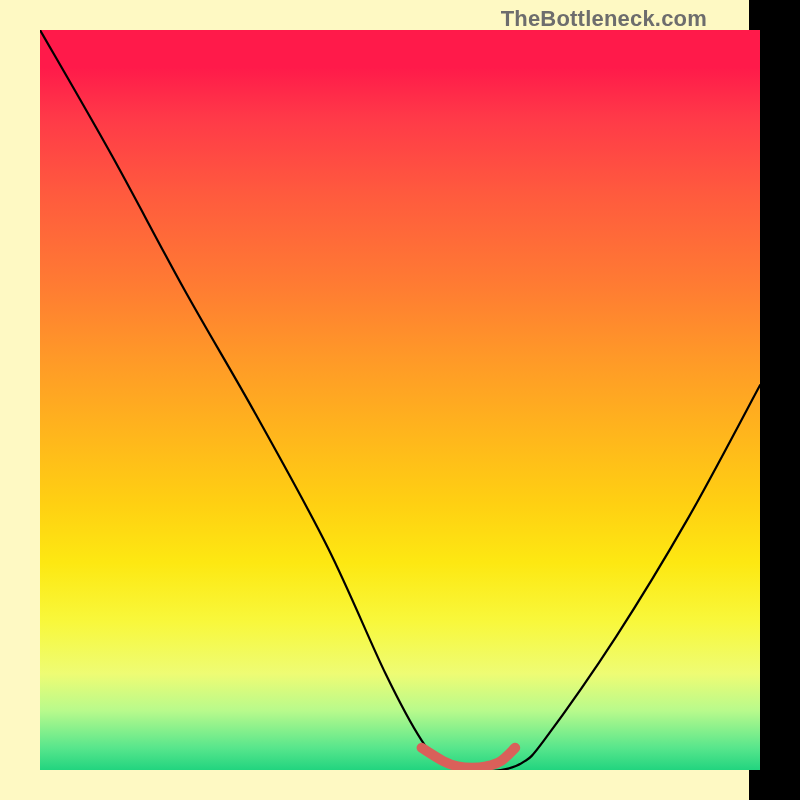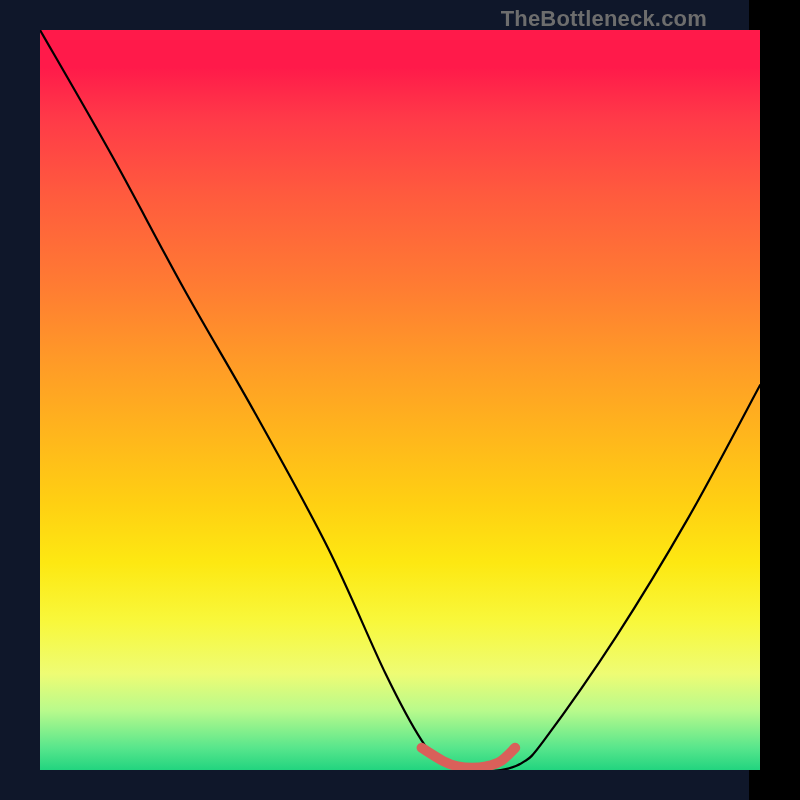--- a/index.html
+++ b/index.html
@@ -7,21 +7,21 @@
     padding: 0;
     width: 800px;
     height: 800px;
     background: #000;
     overflow: hidden;
   }
   .frame {
     position: relative;
     width: 749px;
     height: 800px;
-    background: #0f172a;
+    background: #fef9c3;
   }
   .plot-area {
     position: absolute;
     left: 40px;
     top: 30px;
     width: 720px;
     height: 740px;
   }
   .gradient-bg {
     position: absolute;

